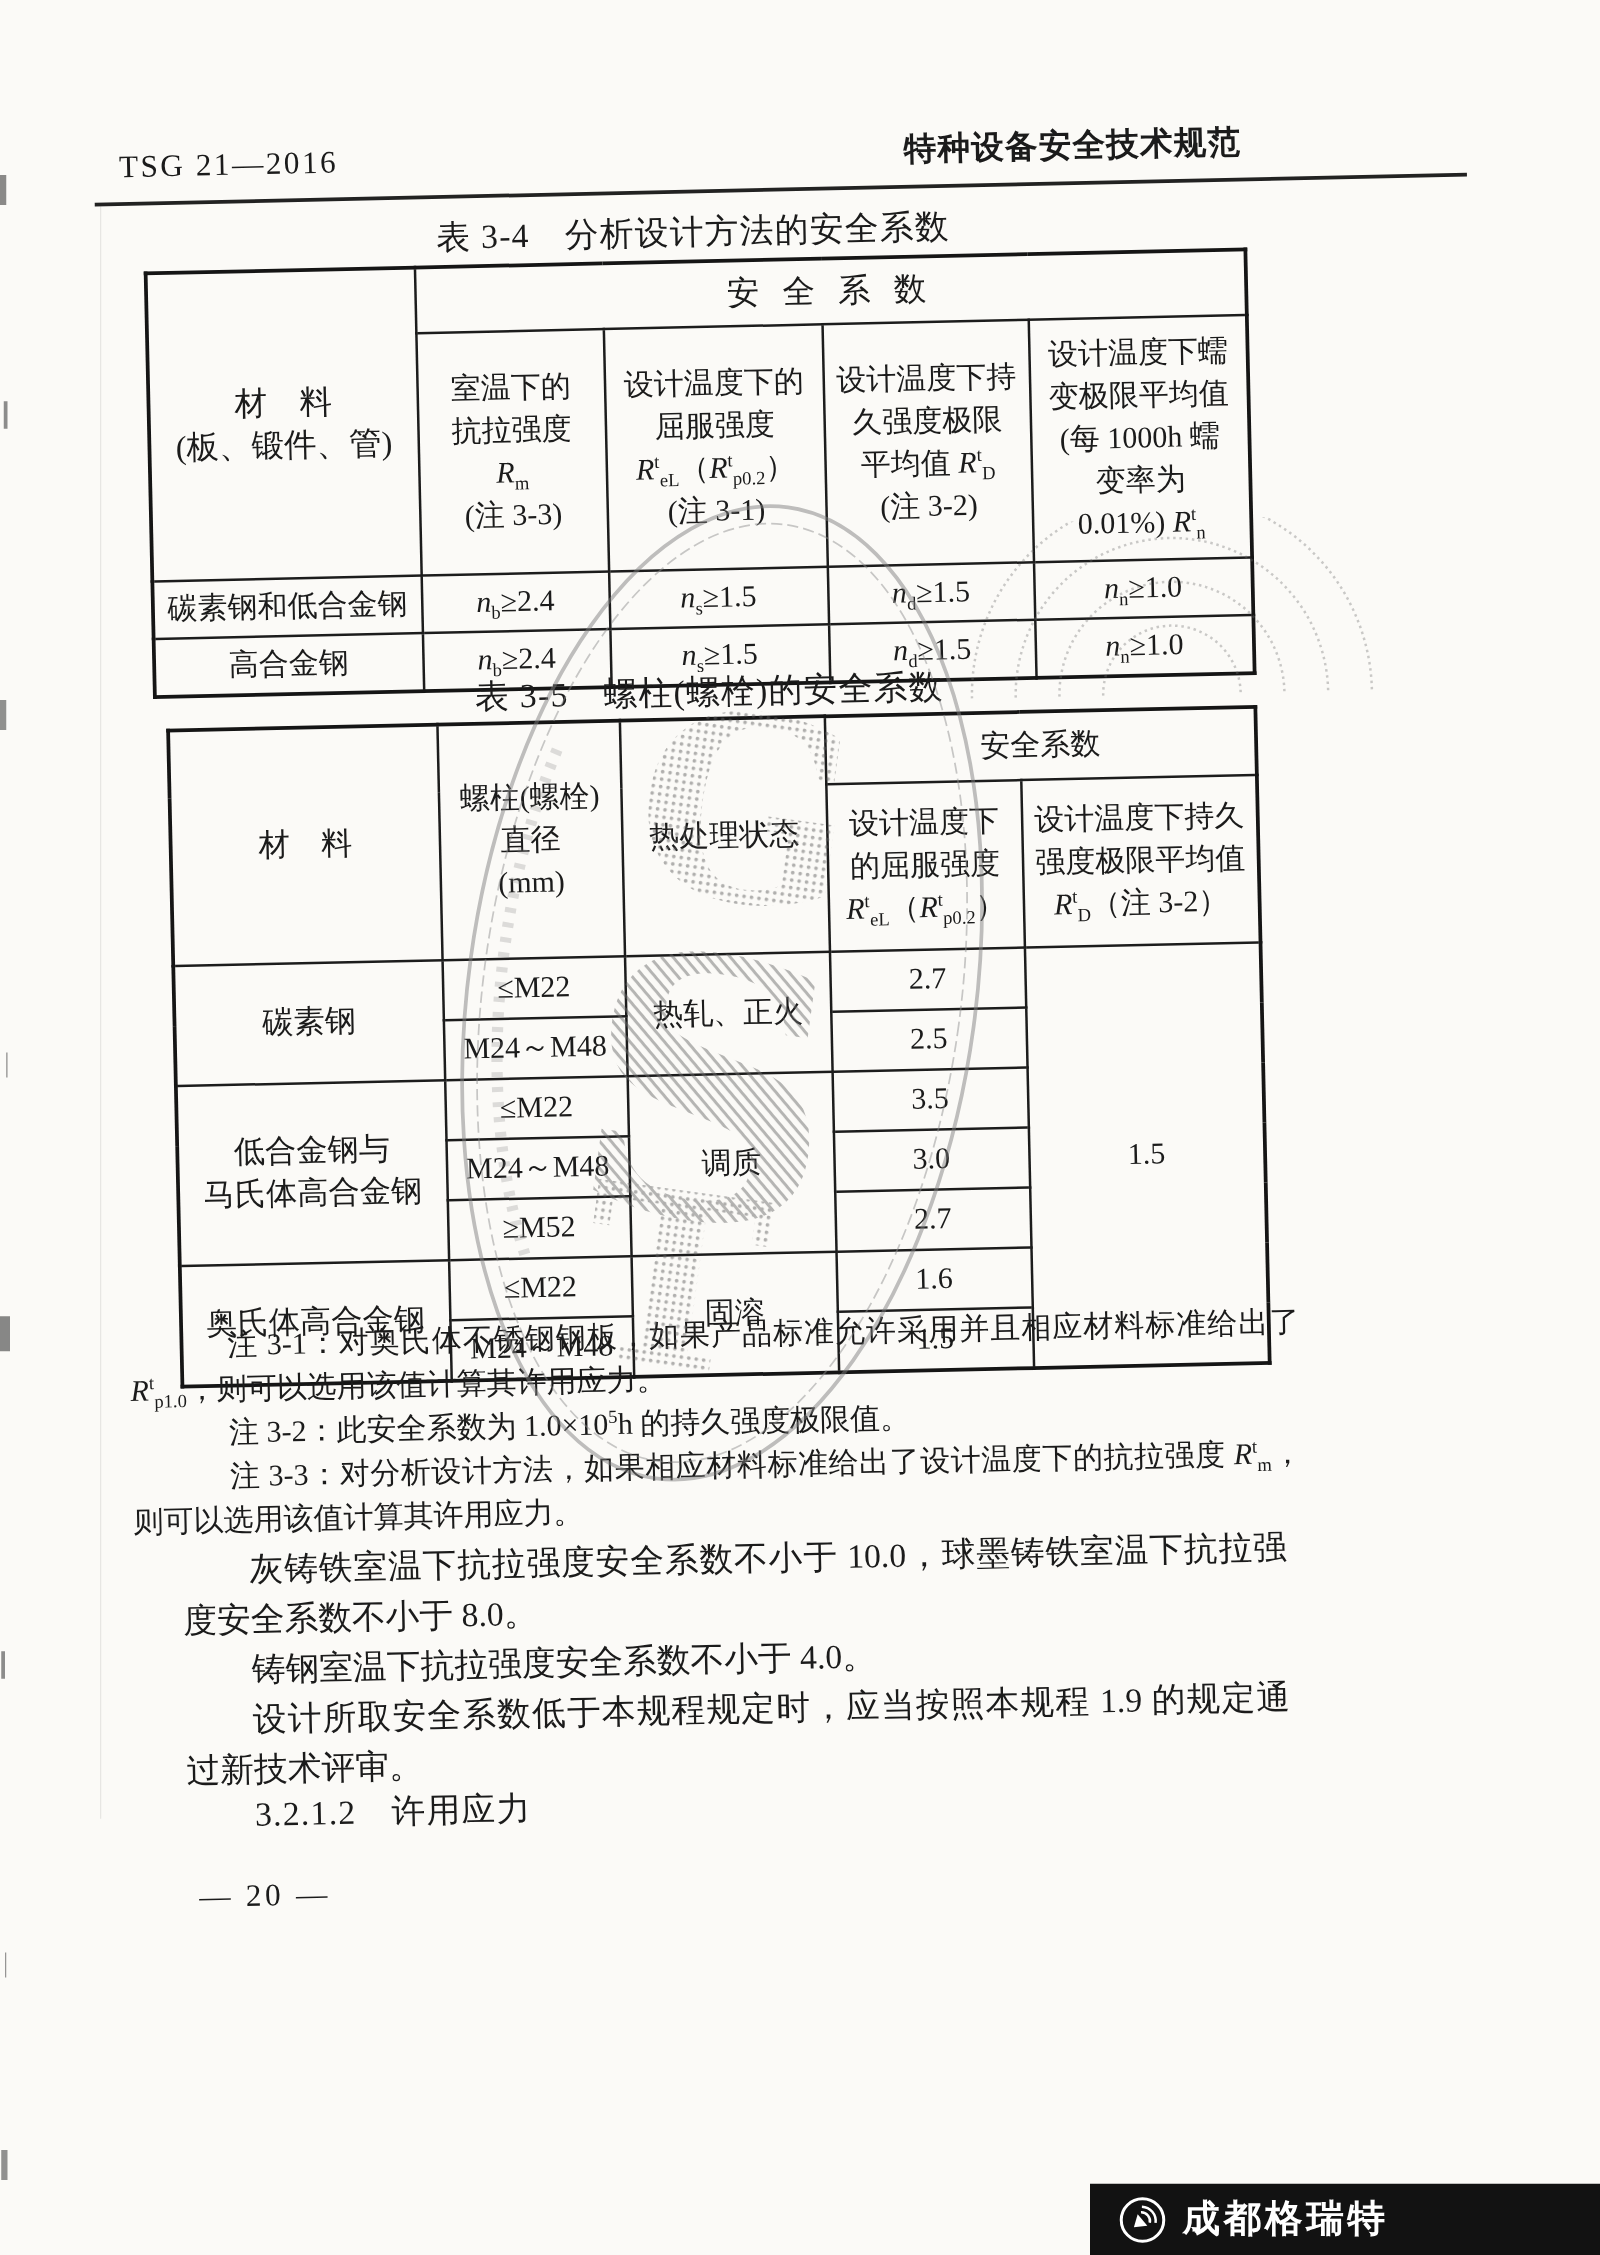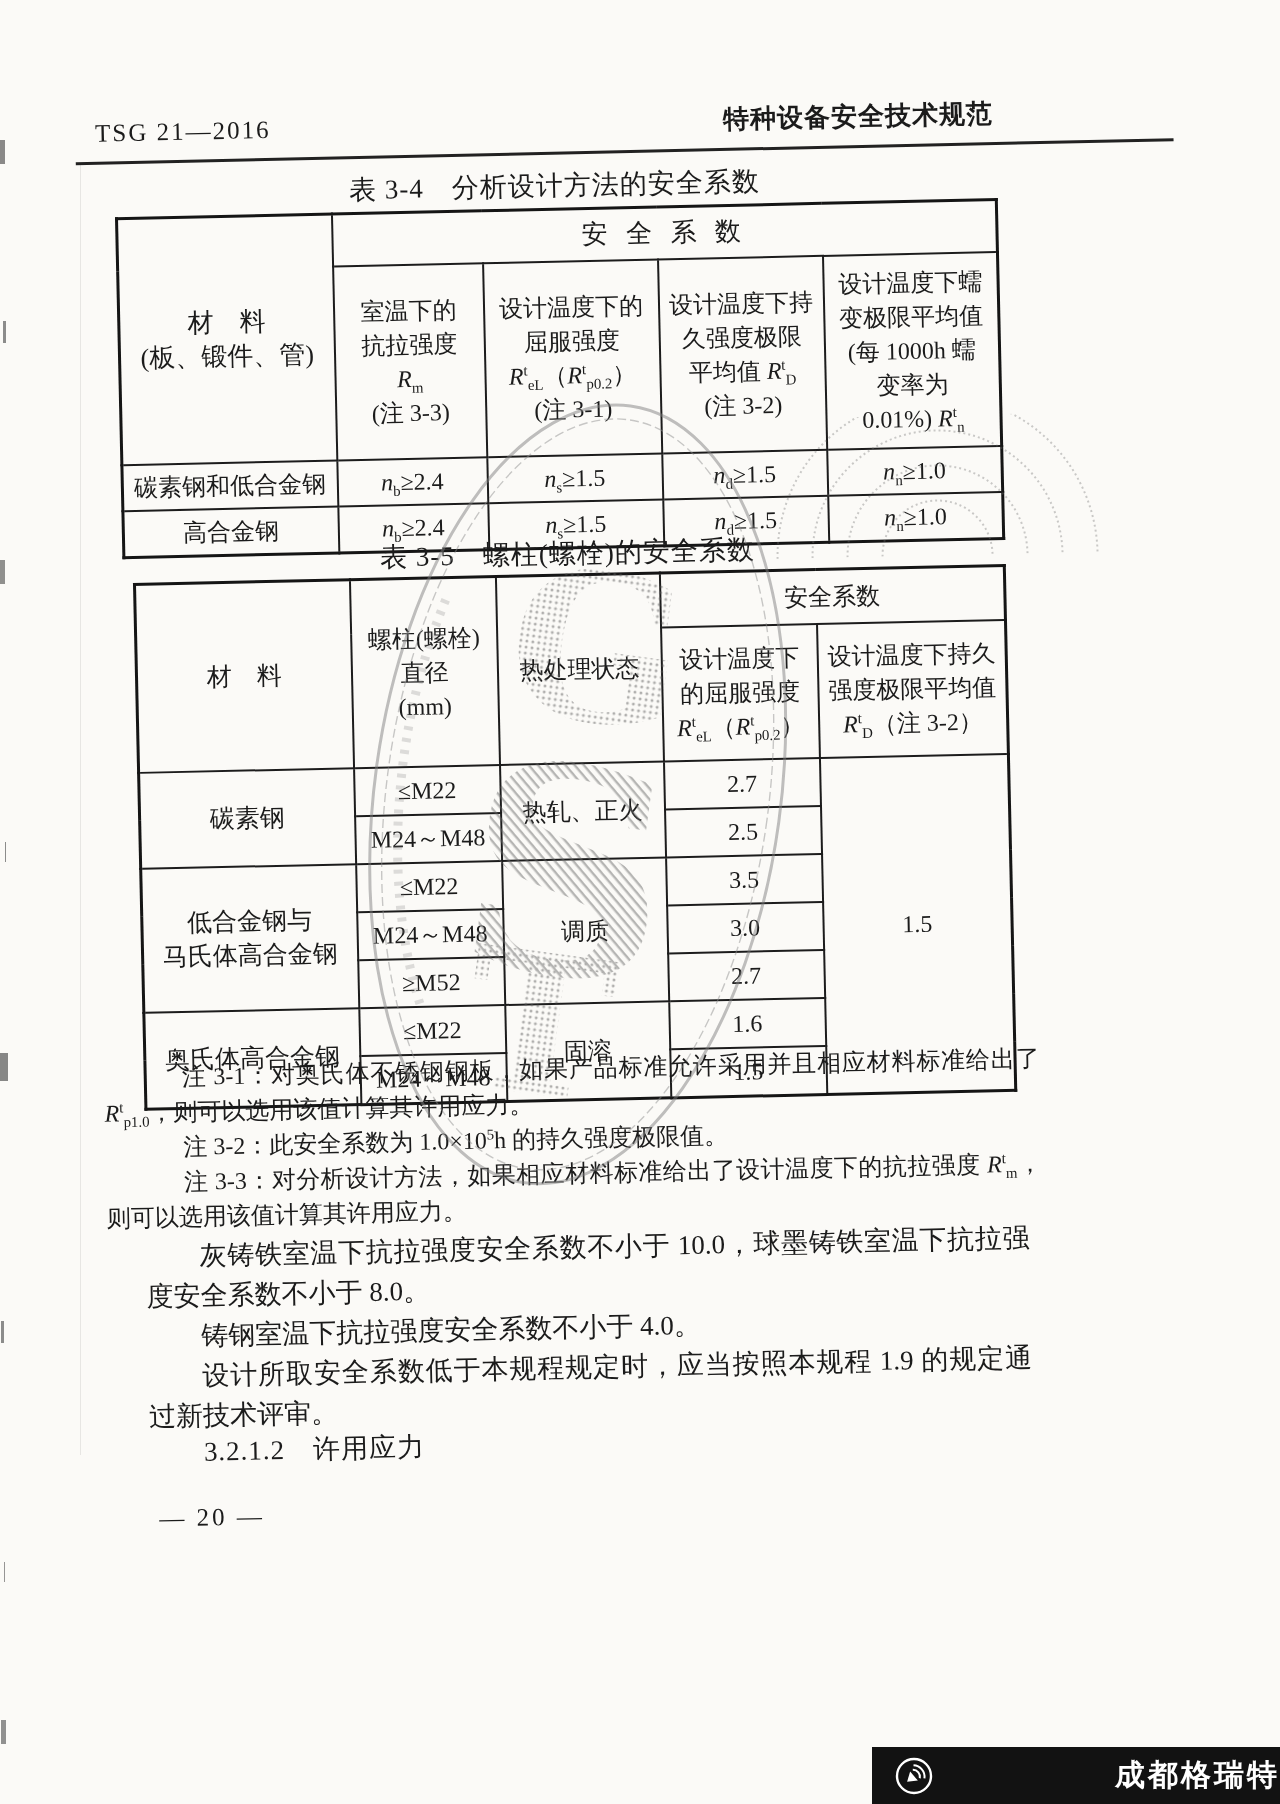--- a/index.html
+++ b/index.html
@@ -46,21 +46,20 @@
   .page-number{position:absolute;top:1494px;left:146px;font-size:25px;letter-spacing:3px;}
   
   .stamp{position:absolute;left:345px;top:388px;opacity:.48;pointer-events:none;z-index:5;}
   .stamp-arcs{position:absolute;left:765px;top:422px;opacity:.35;pointer-events:none;z-index:5;}
   .stamp text{font-family:"DejaVu Serif","Liberation Serif",serif;font-weight:700;text-anchor:middle;}
   
   .brand-bar{
     position:absolute;left:872px;top:1747px;width:408px;height:57px;background:#121212;
     display:flex;align-items:center;z-index:9;
     font-family:"Liberation Sans","DejaVu Sans",sans-serif;
-    justify-content:space-between;
   }
   .brand-logo{width:40px;height:40px;margin-left:22px;flex:0 0 auto;}
   .brand-name{color:#fff;font-size:30px;font-weight:700;letter-spacing:3px;margin-left:12px;}
   
   .crease{position:absolute;left:80px;top:165px;width:1px;height:1290px;background:rgba(0,0,0,.08);}
   .speck{position:absolute;left:0;top:140px;width:5px;height:24px;background:#2e2e2e;opacity:.55;
     box-shadow:2px 180px 0 -1px #333,0 420px 0 0 #3a3a3a,3px 700px 0 -2px #333,
     1px 915px 0 2px #2a2a2a,0 1180px 0 -1px #333,2px 1420px 0 -2px #444,1px 1580px 0 0 #3c3c3c;}
 </style>
 </head>

